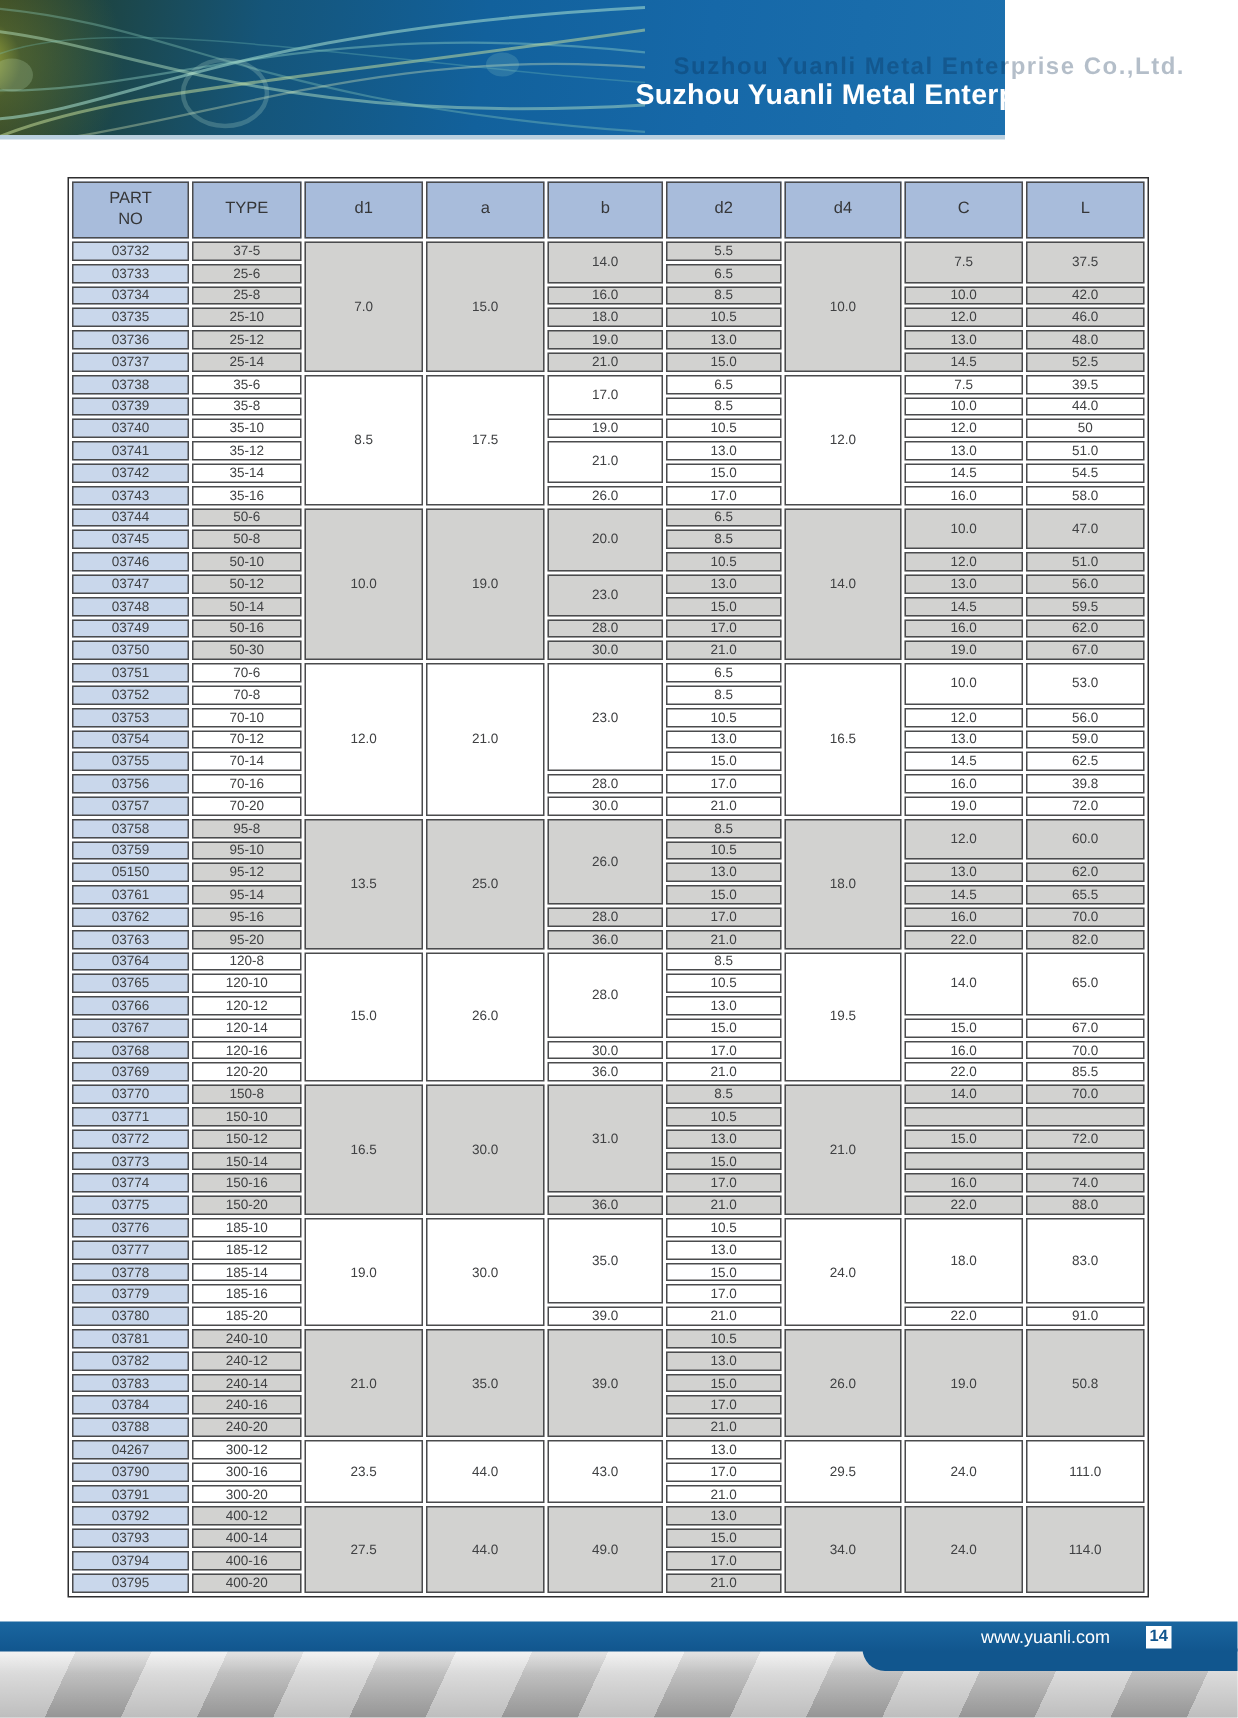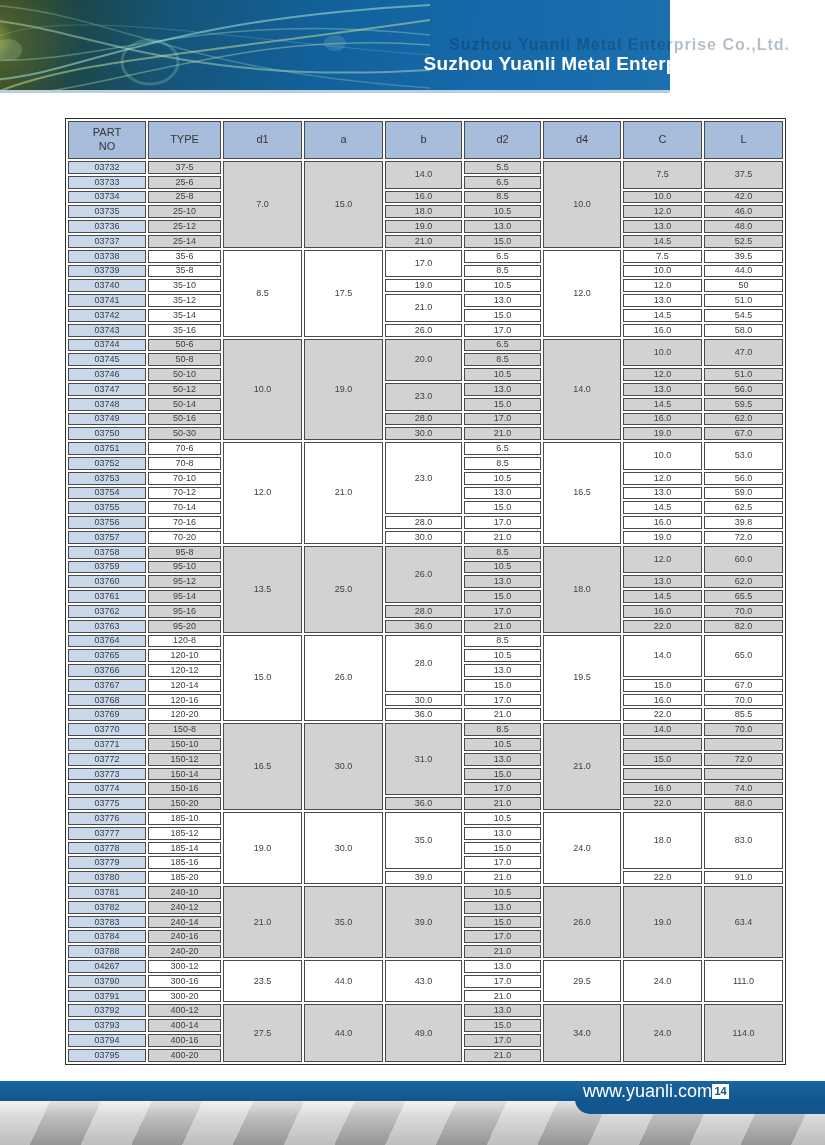--- a/index.html
+++ b/index.html
@@ -20,21 +20,21 @@
   .banner svg{position:absolute;top:0;left:0;}
   .banner-title{
     position:absolute;top:53px;left:0;width:790px;text-align:right;
     color:#ffffff;font-size:19px;font-weight:bold;letter-spacing:0.2px;
   }
   .banner-title-ghost{
     position:absolute;top:36px;left:0;width:790px;text-align:right;
     color:rgba(5,40,75,0.30);font-size:16px;font-weight:bold;letter-spacing:1px;
   }
   
-  .table-wrap{position:absolute;top:118px;left:45px;margin-left:20px;}
+  .table-wrap{position:absolute;top:118px;left:45px;}
   table{
     border-collapse:separate;border-spacing:2px;
     table-layout:fixed;width:712px;
     background:#ffffff;border:1px solid #2e2e30;
   }
   th,td{
     border:1px solid #4a4b4d;
     text-align:center;vertical-align:middle;
     padding:0;overflow:hidden;
   }
@@ -57,26 +57,26 @@
   .footer-bar{
     position:absolute;top:1081px;left:0;width:825px;height:20px;
     background:linear-gradient(180deg,#1a66a0,#11568e);
     display:flex;align-items:center;justify-content:flex-end;
   }
   .footer-tab{
     position:absolute;top:1099px;left:575px;width:250px;height:15px;
     background:#11568e;border-bottom-left-radius:16px;
   }
   .footer-url{
-    color:#ffffff;font-size:18px;margin-right:0;
+    color:#ffffff;font-size:12px;margin-right:24px;
   }
   .page-num{
     width:17px;height:15px;background:#ffffff;color:#11568e;
     font-size:11px;font-weight:bold;text-align:center;line-height:15px;
-    margin-right:96px;
+    margin-right:44px;
   }
 </style>
 </head>
 <body>
 
 <div class="banner">
   <svg width="430" height="90" viewBox="0 0 430 90">
     <path d="M-10,80 C80,75 150,20 430,5" stroke="rgba(170,225,210,0.55)" stroke-width="2" fill="none"></path>
     <path d="M-10,60 C100,65 200,10 430,35" stroke="rgba(150,215,200,0.40)" stroke-width="1.5" fill="none"></path>
     <path d="M-10,20 C90,30 180,85 430,70" stroke="rgba(190,235,200,0.45)" stroke-width="2" fill="none"></path>
@@ -334,21 +334,21 @@
           <td class="gray" rowspan="6">18.0</td>
           <td class="gray" rowspan="2">12.0</td>
           <td class="gray" rowspan="2">60.0</td>
         </tr>
         <tr>
           <td class="p">03759</td>
           <td class="gray">95-10</td>
           <td class="gray">10.5</td>
         </tr>
         <tr>
-          <td class="p">03760</td>
+          <td class="p">05150</td>
           <td class="gray">95-12</td>
           <td class="gray">13.0</td>
           <td class="gray">13.0</td>
           <td class="gray">62.0</td>
         </tr>
         <tr>
           <td class="p">03761</td>
           <td class="gray">95-14</td>
           <td class="gray">15.0</td>
           <td class="gray">14.5</td>
@@ -497,21 +497,21 @@
         </tr>
         <tr>
           <td class="p">03781</td>
           <td class="gray">240-10</td>
           <td class="gray" rowspan="5">21.0</td>
           <td class="gray" rowspan="5">35.0</td>
           <td class="gray" rowspan="5">39.0</td>
           <td class="gray">10.5</td>
           <td class="gray" rowspan="5">26.0</td>
           <td class="gray" rowspan="5">19.0</td>
-          <td class="gray" rowspan="5">63.4</td>
+          <td class="gray" rowspan="5">50.8</td>
         </tr>
         <tr>
           <td class="p">03782</td>
           <td class="gray">240-12</td>
           <td class="gray">13.0</td>
         </tr>
         <tr>
           <td class="p">03783</td>
           <td class="gray">240-14</td>
           <td class="gray">15.0</td>

